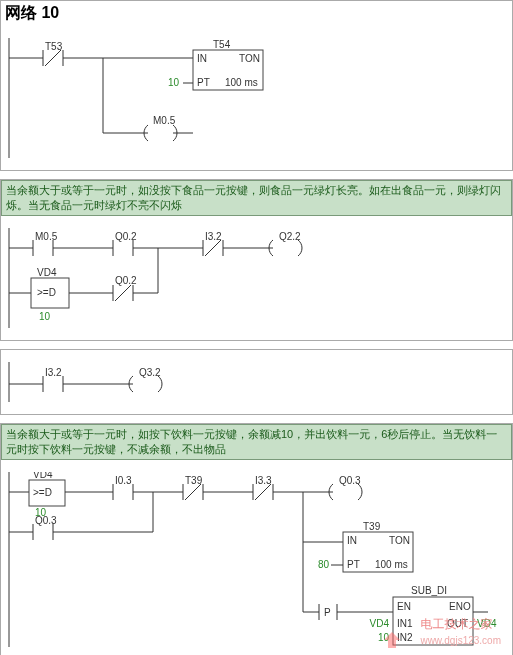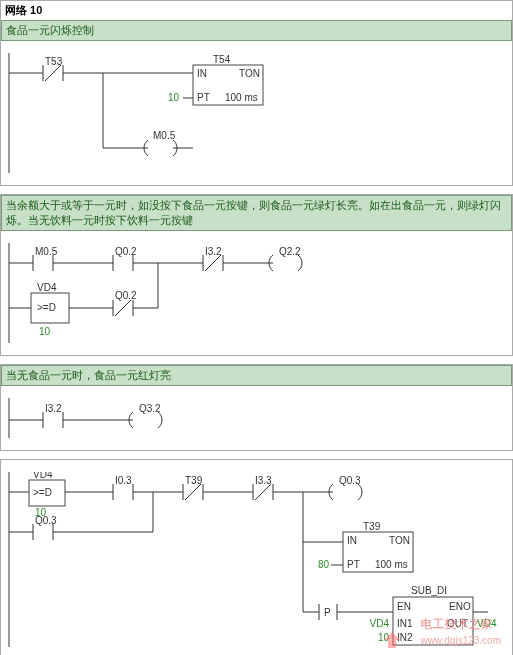--- a/index.html
+++ b/index.html
@@ -1,34 +1,33 @@
 <!DOCTYPE html>
 <html><head>
 <meta charset="utf-8">
 <style>
   * { box-sizing: border-box; margin: 0; padding: 0; }
   body { font-family: "SimSun", "Microsoft YaHei", sans-serif; font-size: 11px; background: #fff; width: 513px; }
   .network { margin-bottom: 8px; border: 1px solid #aaa; }
-  .net-hdr { padding: 2px 4px; font-weight: bold; font-size: 11px; }
+  .net-hdr { padding: 2px 4px; font-weight: bold; font-size: 16px; }
   .net-comment { background: #c8e0c8; border: 1px solid #7a9a7a; padding: 2px 4px; font-size: 11px; color: #1a5a1a; }
   .net-body { padding: 12px 2px; position: relative; }
   svg { display: block; }
   .wire { stroke: #333; stroke-width: 1; fill: none; }
   .lbl { font-size: 10px; fill: #333; font-family: sans-serif; }
   .val { font-size: 10px; fill: #2a8a2a; }
   .box { fill: #fff; stroke: #444; stroke-width: 1; }
   .watermark { position: fixed; bottom: 8px; right: 12px; font-size: 12px; color: #e88; font-weight: normal; }
   .logo { position: fixed; bottom: 4px; right: 110px; width:22px; height:22px; }
 </style>
 </head>
 <body>
 
 <div class="network">
   <div class="net-hdr">网络 10</div>
-  <div class="net-comment">食品一元闪烁控制</div>
   <div class="net-body">
     <svg width="500" height="120">
 
       <line class="wire" x1="6" y1="0" x2="6" y2="120"></line>
 
       <line class="wire" x1="6" y1="20" x2="40" y2="20"></line>
 
       <text class="lbl" x="42" y="12">T53</text>
       <line class="wire" x1="40" y1="12" x2="40" y2="28"></line>
       <line class="wire" x1="60" y1="12" x2="60" y2="28"></line>
@@ -48,21 +47,21 @@
       <line class="wire" x1="100" y1="95" x2="145" y2="95"></line>
       <text class="lbl" x="150" y="86">M0.5</text>
       <path class="wire" d="M145,87 A10,10 0 0,0 145,103"></path>
       <path class="wire" d="M170,87 A10,10 0 0,1 170,103"></path>
       <line class="wire" x1="170" y1="95" x2="190" y2="95"></line>
     </svg>
   </div>
 </div>
 
 <div class="network">
-  <div class="net-comment">当余额大于或等于一元时，如没按下食品一元按键，则食品一元绿灯长亮。如在出食品一元，则绿灯闪烁。当无饮料一元时按下饮料一元按键</div>
+  <div class="net-comment">当余额大于或等于一元时，如没按下食品一元按键，则食品一元绿灯长亮。如在出食品一元，则绿灯闪烁。当无食品一元时绿灯不亮不闪烁</div>
   <div class="net-body">
     <svg width="500" height="100">
       <line class="wire" x1="6" y1="0" x2="6" y2="100"></line>
 
       <line class="wire" x1="6" y1="20" x2="30" y2="20"></line>
       <text class="lbl" x="32" y="12">M0.5</text>
       <line class="wire" x1="30" y1="12" x2="30" y2="28"></line>
         <line class="wire" x1="50" y1="12" x2="50" y2="28"></line>
       <line class="wire" x1="50" y1="20" x2="110" y2="20"></line>
       <text class="lbl" x="112" y="12">Q0.2</text>
@@ -92,37 +91,37 @@
       <line class="wire" x1="110" y1="57" x2="110" y2="73"></line>
         <line class="wire" x1="130" y1="57" x2="130" y2="73"></line>
       <line class="wire" x1="112" y1="73" x2="128" y2="57"></line>
       <line class="wire" x1="130" y1="65" x2="155" y2="65"></line>
       <line class="wire" x1="155" y1="20" x2="155" y2="65"></line>
     </svg>
   </div>
 </div>
 
 <div class="network">
-  <div class="net-comment">当无食品一元时，食品一元红灯亮</div>
   <div class="net-body">
     <svg width="500" height="40">
       <line class="wire" x1="6" y1="0" x2="6" y2="40"></line>
       <line class="wire" x1="6" y1="22" x2="40" y2="22"></line>
       <text class="lbl" x="42" y="14">I3.2</text>
       <line class="wire" x1="40" y1="14" x2="40" y2="30"></line>
         <line class="wire" x1="60" y1="14" x2="60" y2="30"></line>
       <line class="wire" x1="60" y1="22" x2="130" y2="22"></line>
       <text class="lbl" x="136" y="14">Q3.2</text>
       <path class="wire" d="M130,14 A10,10 0 0,0 130,30"></path>
       <path class="wire" d="M155,14 A10,10 0 0,1 155,30"></path>
     </svg>
   </div>
 </div>
 
 <div class="network">
+  <div class="net-comment">当余额大于或等于一元时，如按下饮料一元按键，余额减10，并出饮料一元，6秒后停止。当无饮料一元时按下饮料一元按键，不减余额，不出物品</div>
   <div class="net-body">
     <svg width="500" height="175">
       <line class="wire" x1="6" y1="0" x2="6" y2="175"></line>
 
       <line class="wire" x1="6" y1="20" x2="26" y2="20"></line>
       <rect class="box" x="26" y="8" width="36" height="26"></rect>
       <text class="lbl" x="30" y="6">VD4</text>
       <text class="lbl" x="30" y="24">&gt;=D</text>
       <text class="val" x="32" y="44">10</text>
       <line class="wire" x1="62" y1="20" x2="110" y2="20"></line>

